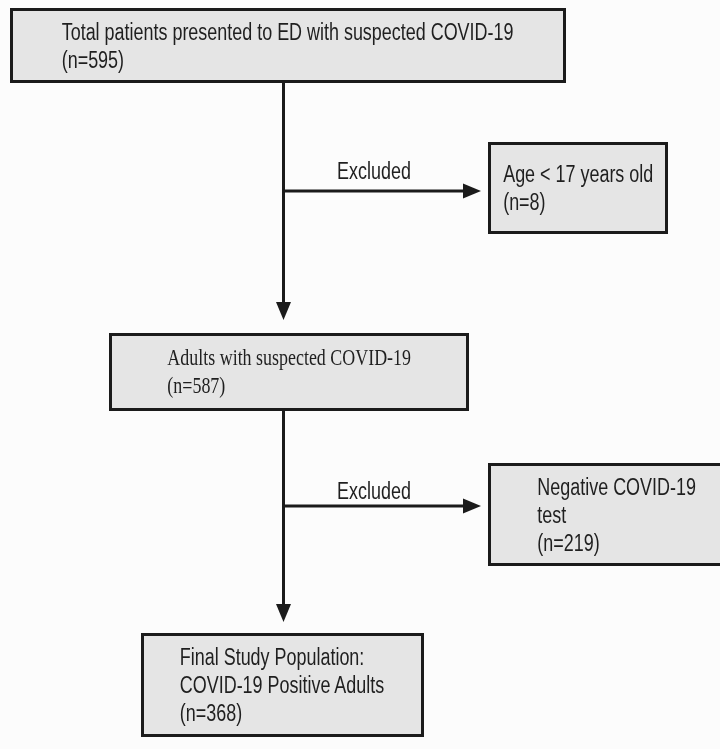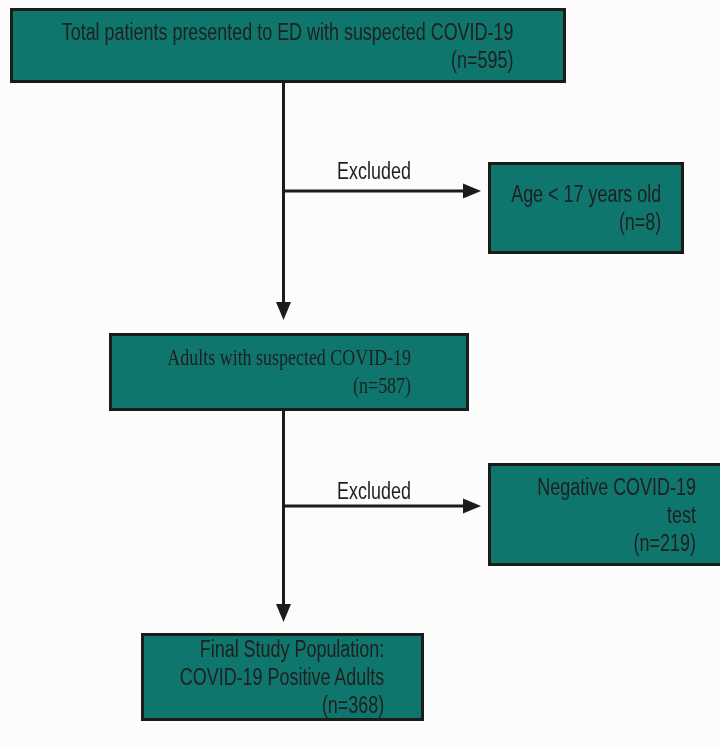--- a/index.html
+++ b/index.html
@@ -27,25 +27,25 @@
     stroke-width: 3;
   }
   .overlay polygon {
     fill: #1b1b1b;
     stroke: none;
   }
   .node {
     position: absolute;
     box-sizing: border-box;
     border: 3px solid #1b1b1b;
-    background: #0f766e;
+    background: #e5e5e5;
     display: flex;
     align-items: center;
     justify-content: center;
-    text-align: right;
+    text-align: left;
   }
   .node-text {
     transform: scaleX(0.78);
   }
   .line {
     white-space: nowrap;
     font-size: 23px;
     line-height: 28px;
     color: #1f1f1f;
   }
@@ -53,24 +53,24 @@
     position: absolute;
     width: 160px;
     text-align: center;
     font-size: 23px;
     line-height: 26px;
     color: #1f1f1f;
     transform: scaleX(0.78);
   }
   
   #node-total    { left: 10px;  top: 8px;   width: 556px; height: 75px; }
-  #node-age      { left: 488px; top: 162px; width: 196px; height: 92px; }
+  #node-age      { left: 488px; top: 142px; width: 180px; height: 92px; }
   #node-adults   { left: 109px; top: 333px; width: 360px; height: 78px; font-family: Liberation Serif, serif; }
   #node-negative { left: 488px; top: 463px; width: 257px; height: 103px; }
-  #node-final    { left: 141px; top: 633px; width: 283px; height: 88px; }
+  #node-final    { left: 141px; top: 633px; width: 283px; height: 104px; }
   #excluded-label-1 { left: 294px; top: 158px; }
   #excluded-label-2 { left: 294px; top: 478px; }
 </style>
 </head>
 <body>
 
 <div class="canvas">
 
   <svg class="overlay" width="720" height="749" viewBox="0 0 720 749">
     <g>

